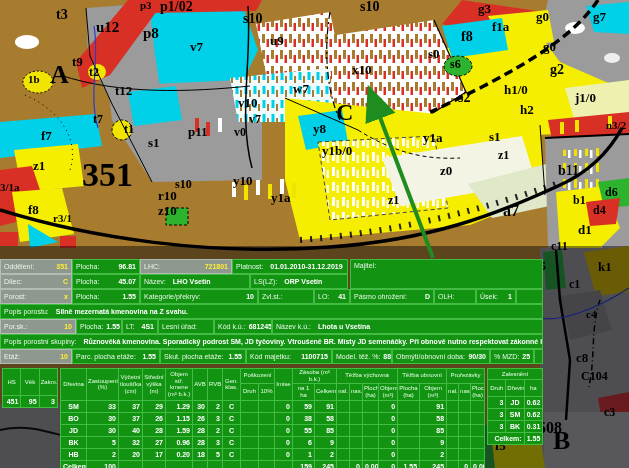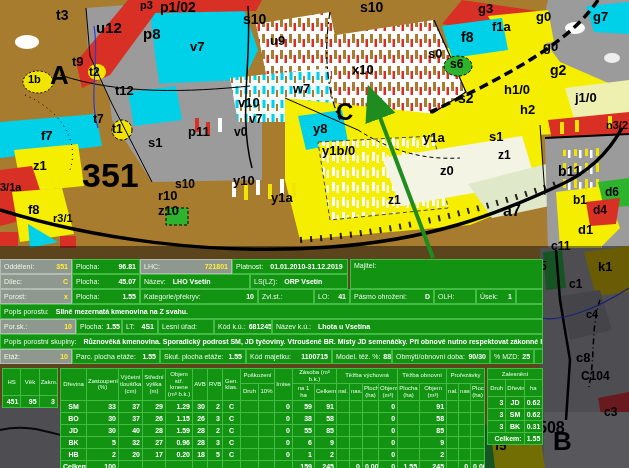--- a/index.html
+++ b/index.html
@@ -1,19 +1,19 @@
 <!DOCTYPE html>
 <html><head>
 <meta charset="utf-8">
 <style>
   html,body{margin:0;padding:0;background:#222;}
   #screen{position:relative;width:629px;height:468px;overflow:hidden;
     font-family:"Liberation Sans",sans-serif;background:#a87c2e;}
   #map-svg,#map-labels,#arrow-svg{position:absolute;left:0;top:0;}
-  #map-labels{width:543px;height:468px;}
+  #map-labels{width:543px;height:468px;font-family:Liberation Serif, serif;}
   .mlabel{position:absolute;font-weight:bold;color:#000;line-height:1;white-space:nowrap;}
   #dim{position:absolute;left:0;top:246px;width:629px;height:222px;background:rgba(0,0,8,0.45);}
   #arrow-svg{pointer-events:none;}
   #tooltip{position:absolute;left:0;top:247px;width:205px;height:12px;background:#3a3a3a;
     border:1px solid #6e6e6e;box-sizing:border-box;color:#f0f0f0;font-size:7.5px;
     line-height:10px;padding-left:3px;white-space:nowrap;overflow:hidden;}
   #panel-rows{position:absolute;left:0;top:259px;width:543px;}
   .prow{display:flex;height:15px;}
   .pcell{box-sizing:border-box;border:1px solid #43bc43;background:#129312;display:flex;
     align-items:center;padding:0 3px;overflow:hidden;white-space:nowrap;}
@@ -189,21 +189,21 @@
       <span class="mlabel" style="left: 428px; top: 47px; font-size: 13px;">s0</span>
       <span class="mlabel" style="left: 450px; top: 58px; font-size: 12px;">s6</span>
       <span class="mlabel" style="left: 352px; top: 63px; font-size: 13px;">x10</span>
       <span class="mlabel" style="left: 550px; top: 63px; font-size: 14px;">g2</span>
       <span class="mlabel" style="left: 458px; top: 91px; font-size: 14px;">s2</span>
       <span class="mlabel" style="left: 504px; top: 83px; font-size: 13px;">h1/0</span>
       <span class="mlabel" style="left: 520px; top: 103px; font-size: 13px;">h2</span>
       <span class="mlabel" style="left: 575px; top: 91px; font-size: 13px;">j1/0</span>
       <span class="mlabel" style="left: 41px; top: 129px; font-size: 13px;">f7</span>
       <span class="mlabel" style="left: 93px; top: 113px; font-size: 12px;">t7</span>
-      <span class="mlabel" style="left: 112px; top: 123px; font-size: 12px;">t1</span>
+      <span class="mlabel" style="left: 124px; top: 123px; font-size: 12px;">t1</span>
       <span class="mlabel" style="left: 148px; top: 136px; font-size: 13px;">s1</span>
       <span class="mlabel" style="left: 188px; top: 125px; font-size: 13px;">p11</span>
       <span class="mlabel" style="left: 249px; top: 113px; font-size: 12px;">v7</span>
       <span class="mlabel" style="left: 234px; top: 126px; font-size: 12px;">v0</span>
       <span class="mlabel" style="left: 33px; top: 159px; font-size: 13px;">z1</span>
       <span class="mlabel" style="left: 0px; top: 182px; font-size: 11px;">3/1a</span>
       <span class="mlabel" style="left: 28px; top: 203px; font-size: 13px;">f8</span>
       <span class="mlabel" style="left: 82px; top: 158px; font-size: 34px;">351</span>
       <span class="mlabel" style="left: 158px; top: 189px; font-size: 13px;">r10</span>
       <span class="mlabel" style="left: 175px; top: 178px; font-size: 12px;">s10</span>

